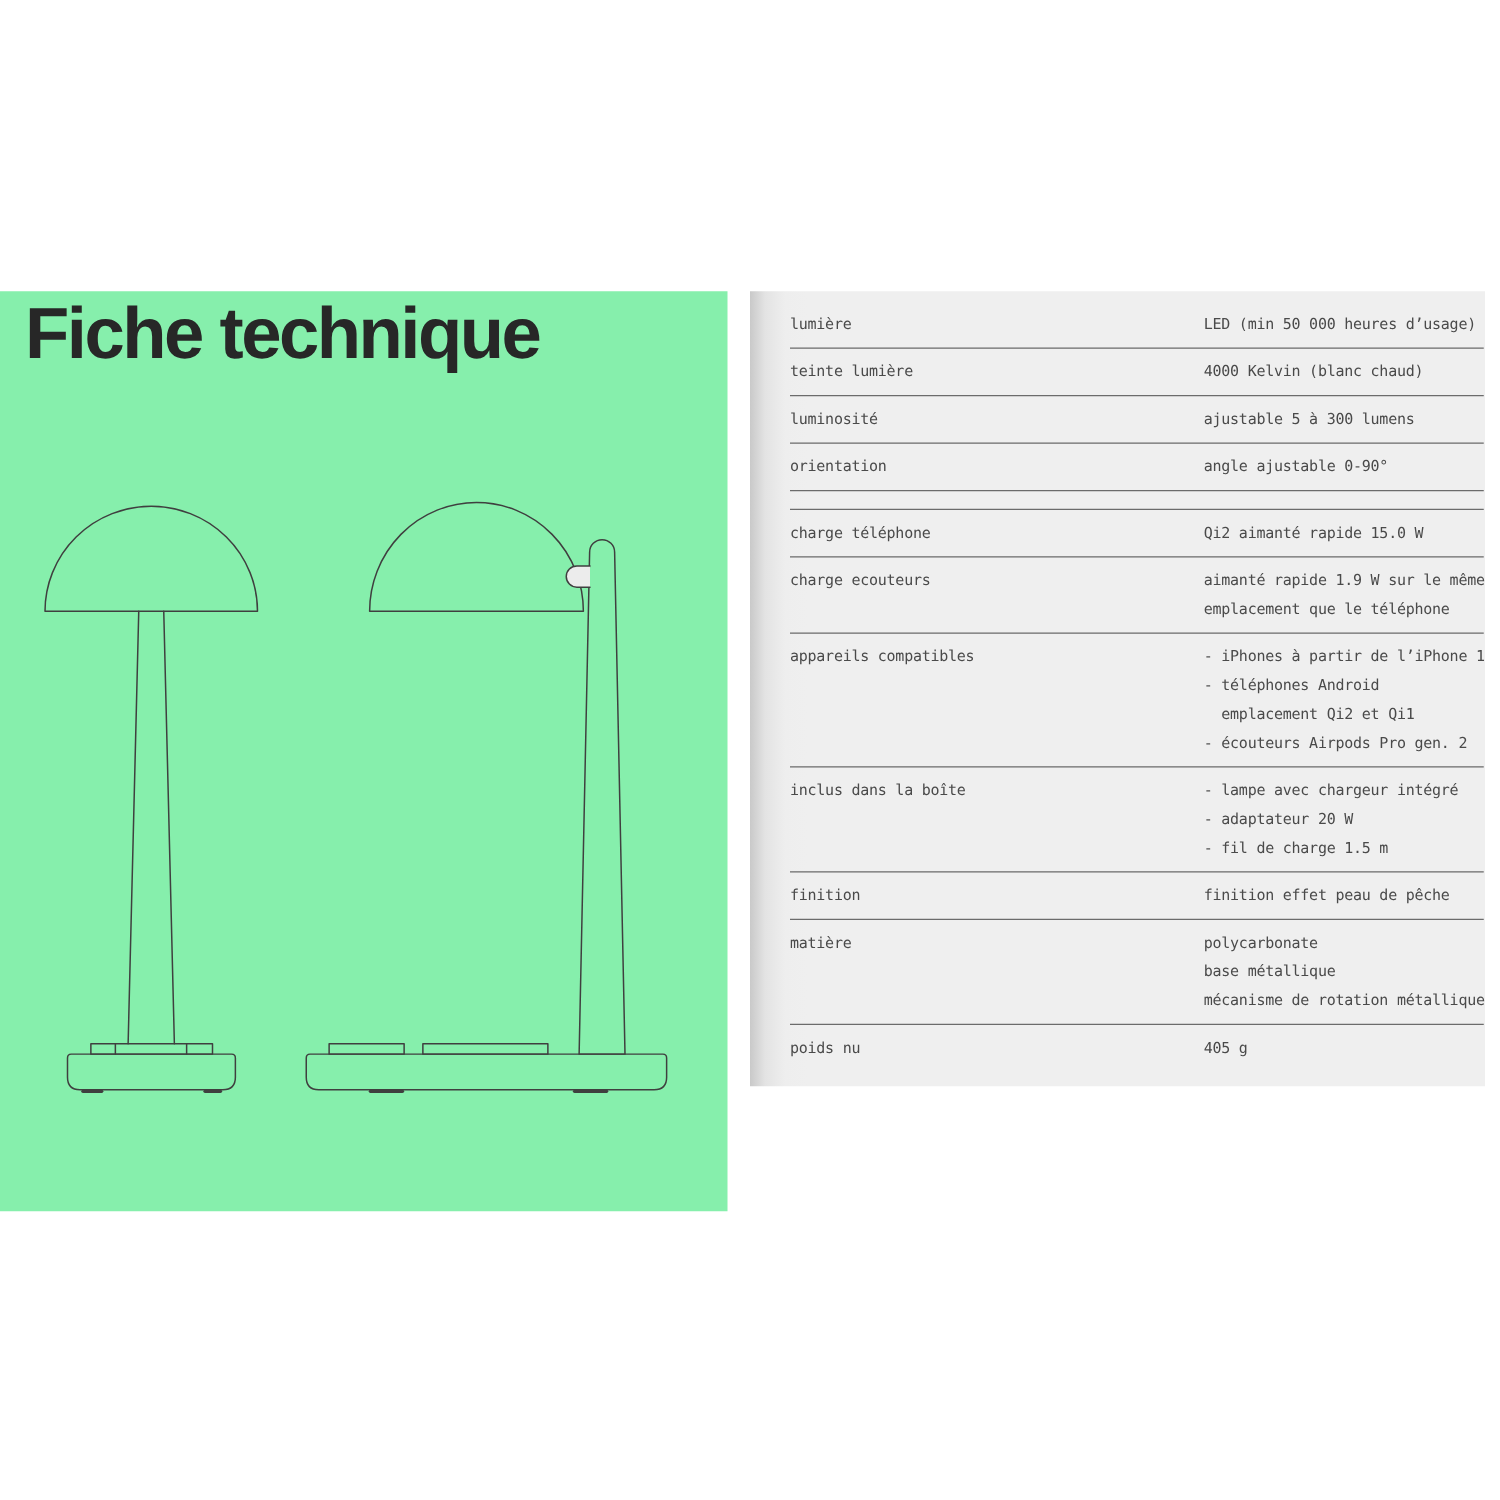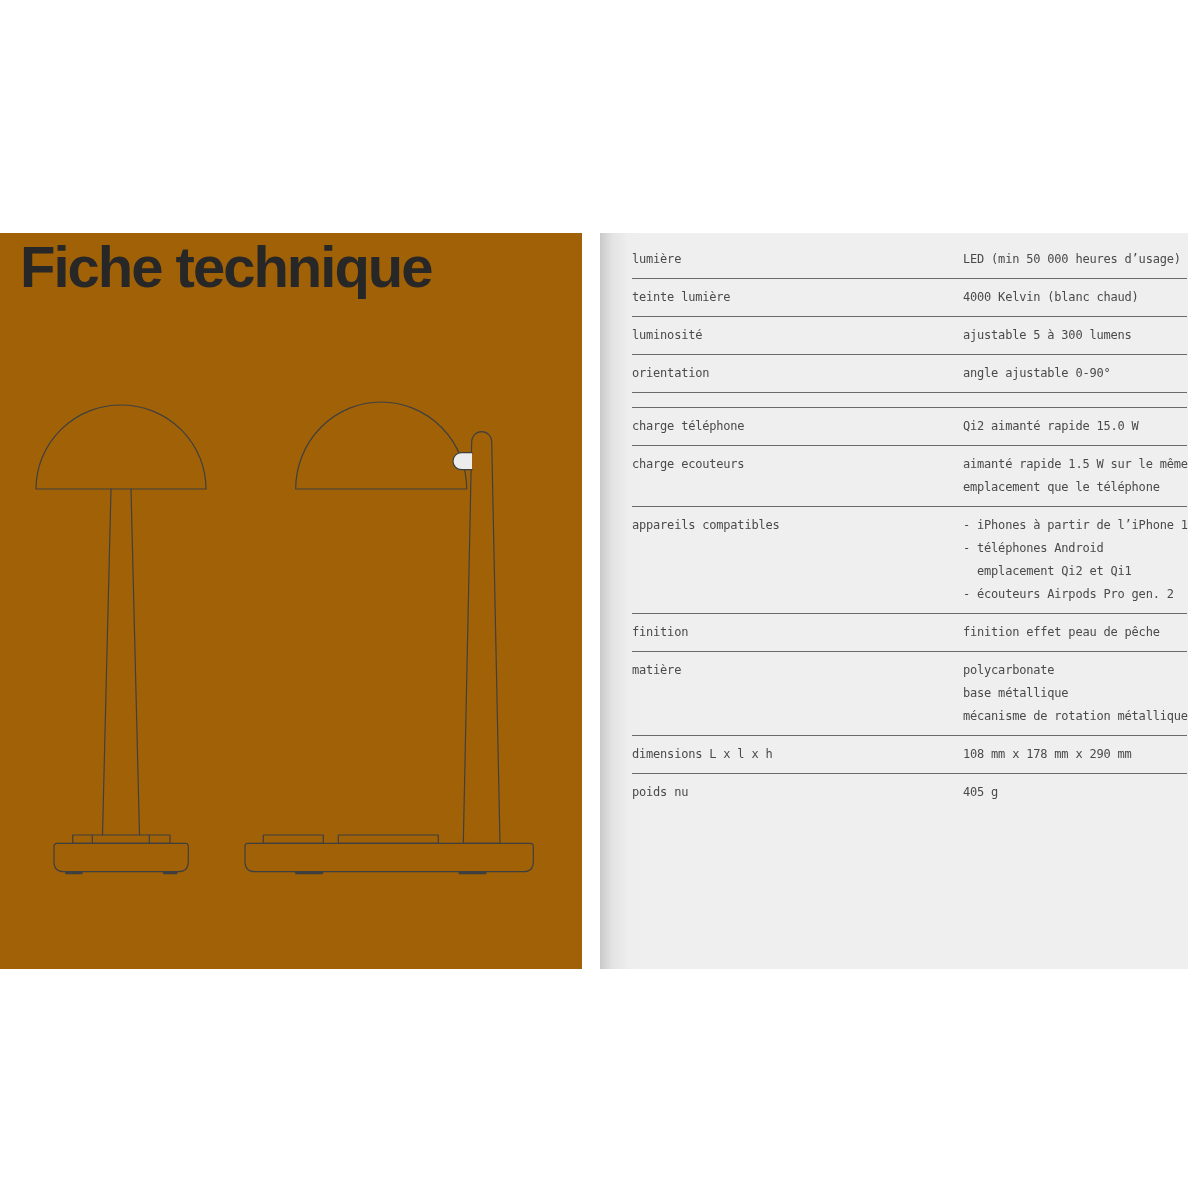--- a/index.html
+++ b/index.html
@@ -16,21 +16,21 @@
     font-family: "DejaVu Sans Mono", monospace;
   }
 
   
   .left-page {
     position: absolute;
     left: 0;
     top: 233px;
     width: 582px;
     height: 736px;
-    background: #a16207;
+    background: #86efac;
     overflow: hidden;
   }
   .page-title {
     position: absolute;
     left: 20px;
     top: 1px;
     margin: 0;
     font-family: "Liberation Sans", "DejaVu Sans", sans-serif;
     font-weight: 800;
     font-size: 58px;
@@ -45,21 +45,21 @@
     width: 582px;
     height: 736px;
   }
 
   
   .right-page {
     position: absolute;
     left: 600px;
     top: 233px;
     width: 588px;
-    height: 736px;
+    height: 636px;
     background: linear-gradient(to right, #c9c9c9 0px, #e3e3e3 12px, #eeeeee 28px, #efefef 46px);
     overflow: hidden;
   }
   .spec-table {
     position: absolute;
     left: 32px;
     top: 8px;
     width: 555px;
     font-size: 12px;
     line-height: 23px;
@@ -169,58 +169,60 @@
       <div class="spec-row">
         <div class="spec-label">charge téléphone</div>
         <div class="spec-value">
           <div class="value-line">Qi2 aimanté rapide 15.0 W</div>
         </div>
       </div>
 
       <div class="spec-row">
         <div class="spec-label">charge ecouteurs</div>
         <div class="spec-value">
-          <div class="value-line">aimanté rapide 1.5 W sur le même</div>
+          <div class="value-line">aimanté rapide 1.9 W sur le même</div>
           <div class="value-line">emplacement que le téléphone</div>
         </div>
       </div>
 
       <div class="spec-row">
         <div class="spec-label">appareils compatibles</div>
         <div class="spec-value">
           <div class="value-line">- iPhones à partir de l’iPhone 12</div>
           <div class="value-line">- téléphones Android</div>
           <div class="value-line">  emplacement Qi2 et Qi1</div>
           <div class="value-line">- écouteurs Airpods Pro gen. 2</div>
         </div>
       </div>
 
+      <div class="spec-row">
+        <div class="spec-label">inclus dans la boîte</div>
+        <div class="spec-value">
+          <div class="value-line">- lampe avec chargeur intégré</div>
+          <div class="value-line">- adaptateur 20 W</div>
+          <div class="value-line">- fil de charge 1.5 m</div>
+        </div>
+      </div>
 
       <div class="spec-row">
         <div class="spec-label">finition</div>
         <div class="spec-value">
           <div class="value-line">finition effet peau de pêche</div>
         </div>
       </div>
 
       <div class="spec-row">
         <div class="spec-label">matière</div>
         <div class="spec-value">
           <div class="value-line">polycarbonate</div>
           <div class="value-line">base métallique</div>
           <div class="value-line">mécanisme de rotation métallique</div>
         </div>
       </div>
 
-      <div class="spec-row">
-        <div class="spec-label">dimensions L x l x h</div>
-        <div class="spec-value">
-          <div class="value-line">108 mm x 178 mm x 290 mm</div>
-        </div>
-      </div>
 
       <div class="spec-row">
         <div class="spec-label">poids nu</div>
         <div class="spec-value">
           <div class="value-line">405 g</div>
         </div>
       </div>
 
     </div>
   </div>

